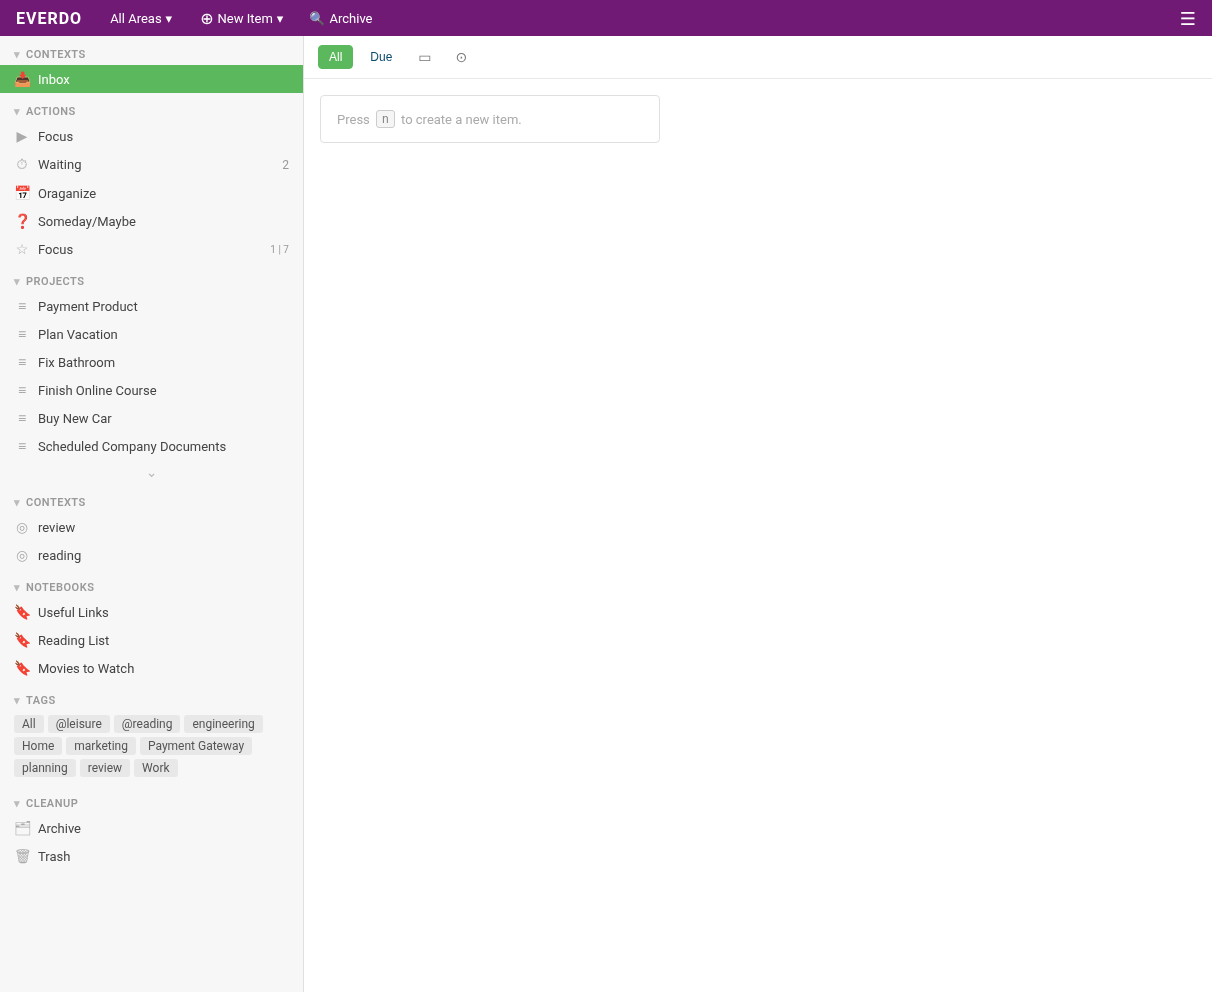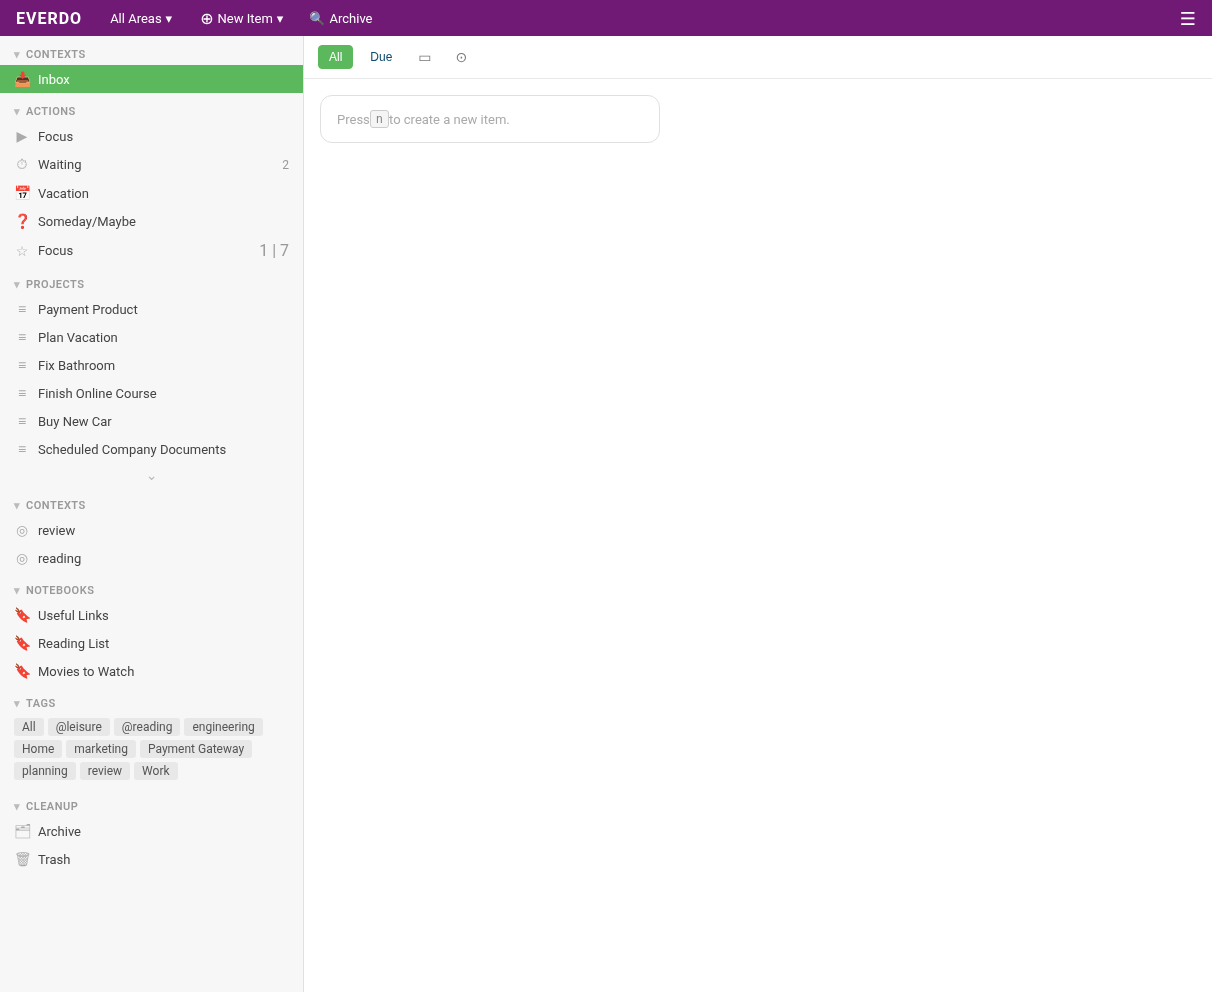--- a/index.html
+++ b/index.html
@@ -93,21 +93,21 @@
       border-radius: 0;
       gap: 8px;
       color: #444;
       font-size: 13px;
     }
     .sidebar-item.active { background: #5cb85c; color: white; }
     .sidebar-item.active .item-icon { color: white; }
     .sidebar-item .item-icon { color: #aaa; font-size: 14px; width: 16px; text-align: center; }
     .sidebar-item .item-label { flex: 1; }
     .sidebar-item .item-badge { font-size: 12px; color: #999; }
-    .sidebar-item .item-badge-pair { font-size: 16px; color: #999; }
+    .sidebar-item .item-badge-pair { font-size: 10px; color: #999; }
 
     .sidebar-collapse-btn {
       display: flex;
       justify-content: center;
       padding: 4px;
       cursor: pointer;
       color: #bbb;
     }
 
     
@@ -167,28 +167,28 @@
     }
 
     #content-body {
       flex: 1;
       padding: 16px;
       overflow-y: auto;
     }
 
     .hint-box {
       border: 1px solid #e0e0e0;
-      border-radius: 12px;
+      border-radius: 4px;
       padding: 14px 16px;
       max-width: 340px;
       color: #aaa;
       font-size: 13px;
       display: flex;
       align-items: center;
-      gap: 0;
+      gap: 6px;
     }
     .hint-box .kbd {
       display: inline-block;
       border: 1px solid #ccc;
       border-radius: 3px;
       padding: 1px 5px;
       font-size: 12px;
       color: #888;
       background: #f5f5f5;
       font-family: monospace;
@@ -246,21 +246,21 @@
       <span class="item-icon">▶</span>
       <span class="item-label">Focus</span>
     </div>
     <div class="sidebar-item">
       <span class="item-icon">⏱</span>
       <span class="item-label">Waiting</span>
       <span class="item-badge">2</span>
     </div>
     <div class="sidebar-item">
       <span class="item-icon">📅</span>
-      <span class="item-label">Vacation</span>
+      <span class="item-label">Oraganize</span>
     </div>
     <div class="sidebar-item">
       <span class="item-icon">❓</span>
       <span class="item-label">Someday/Maybe</span>
     </div>
     <div class="sidebar-item">
       <span class="item-icon">☆</span>
       <span class="item-label">Focus</span>
       <span class="item-badge-pair">1 | 7</span>
     </div>

